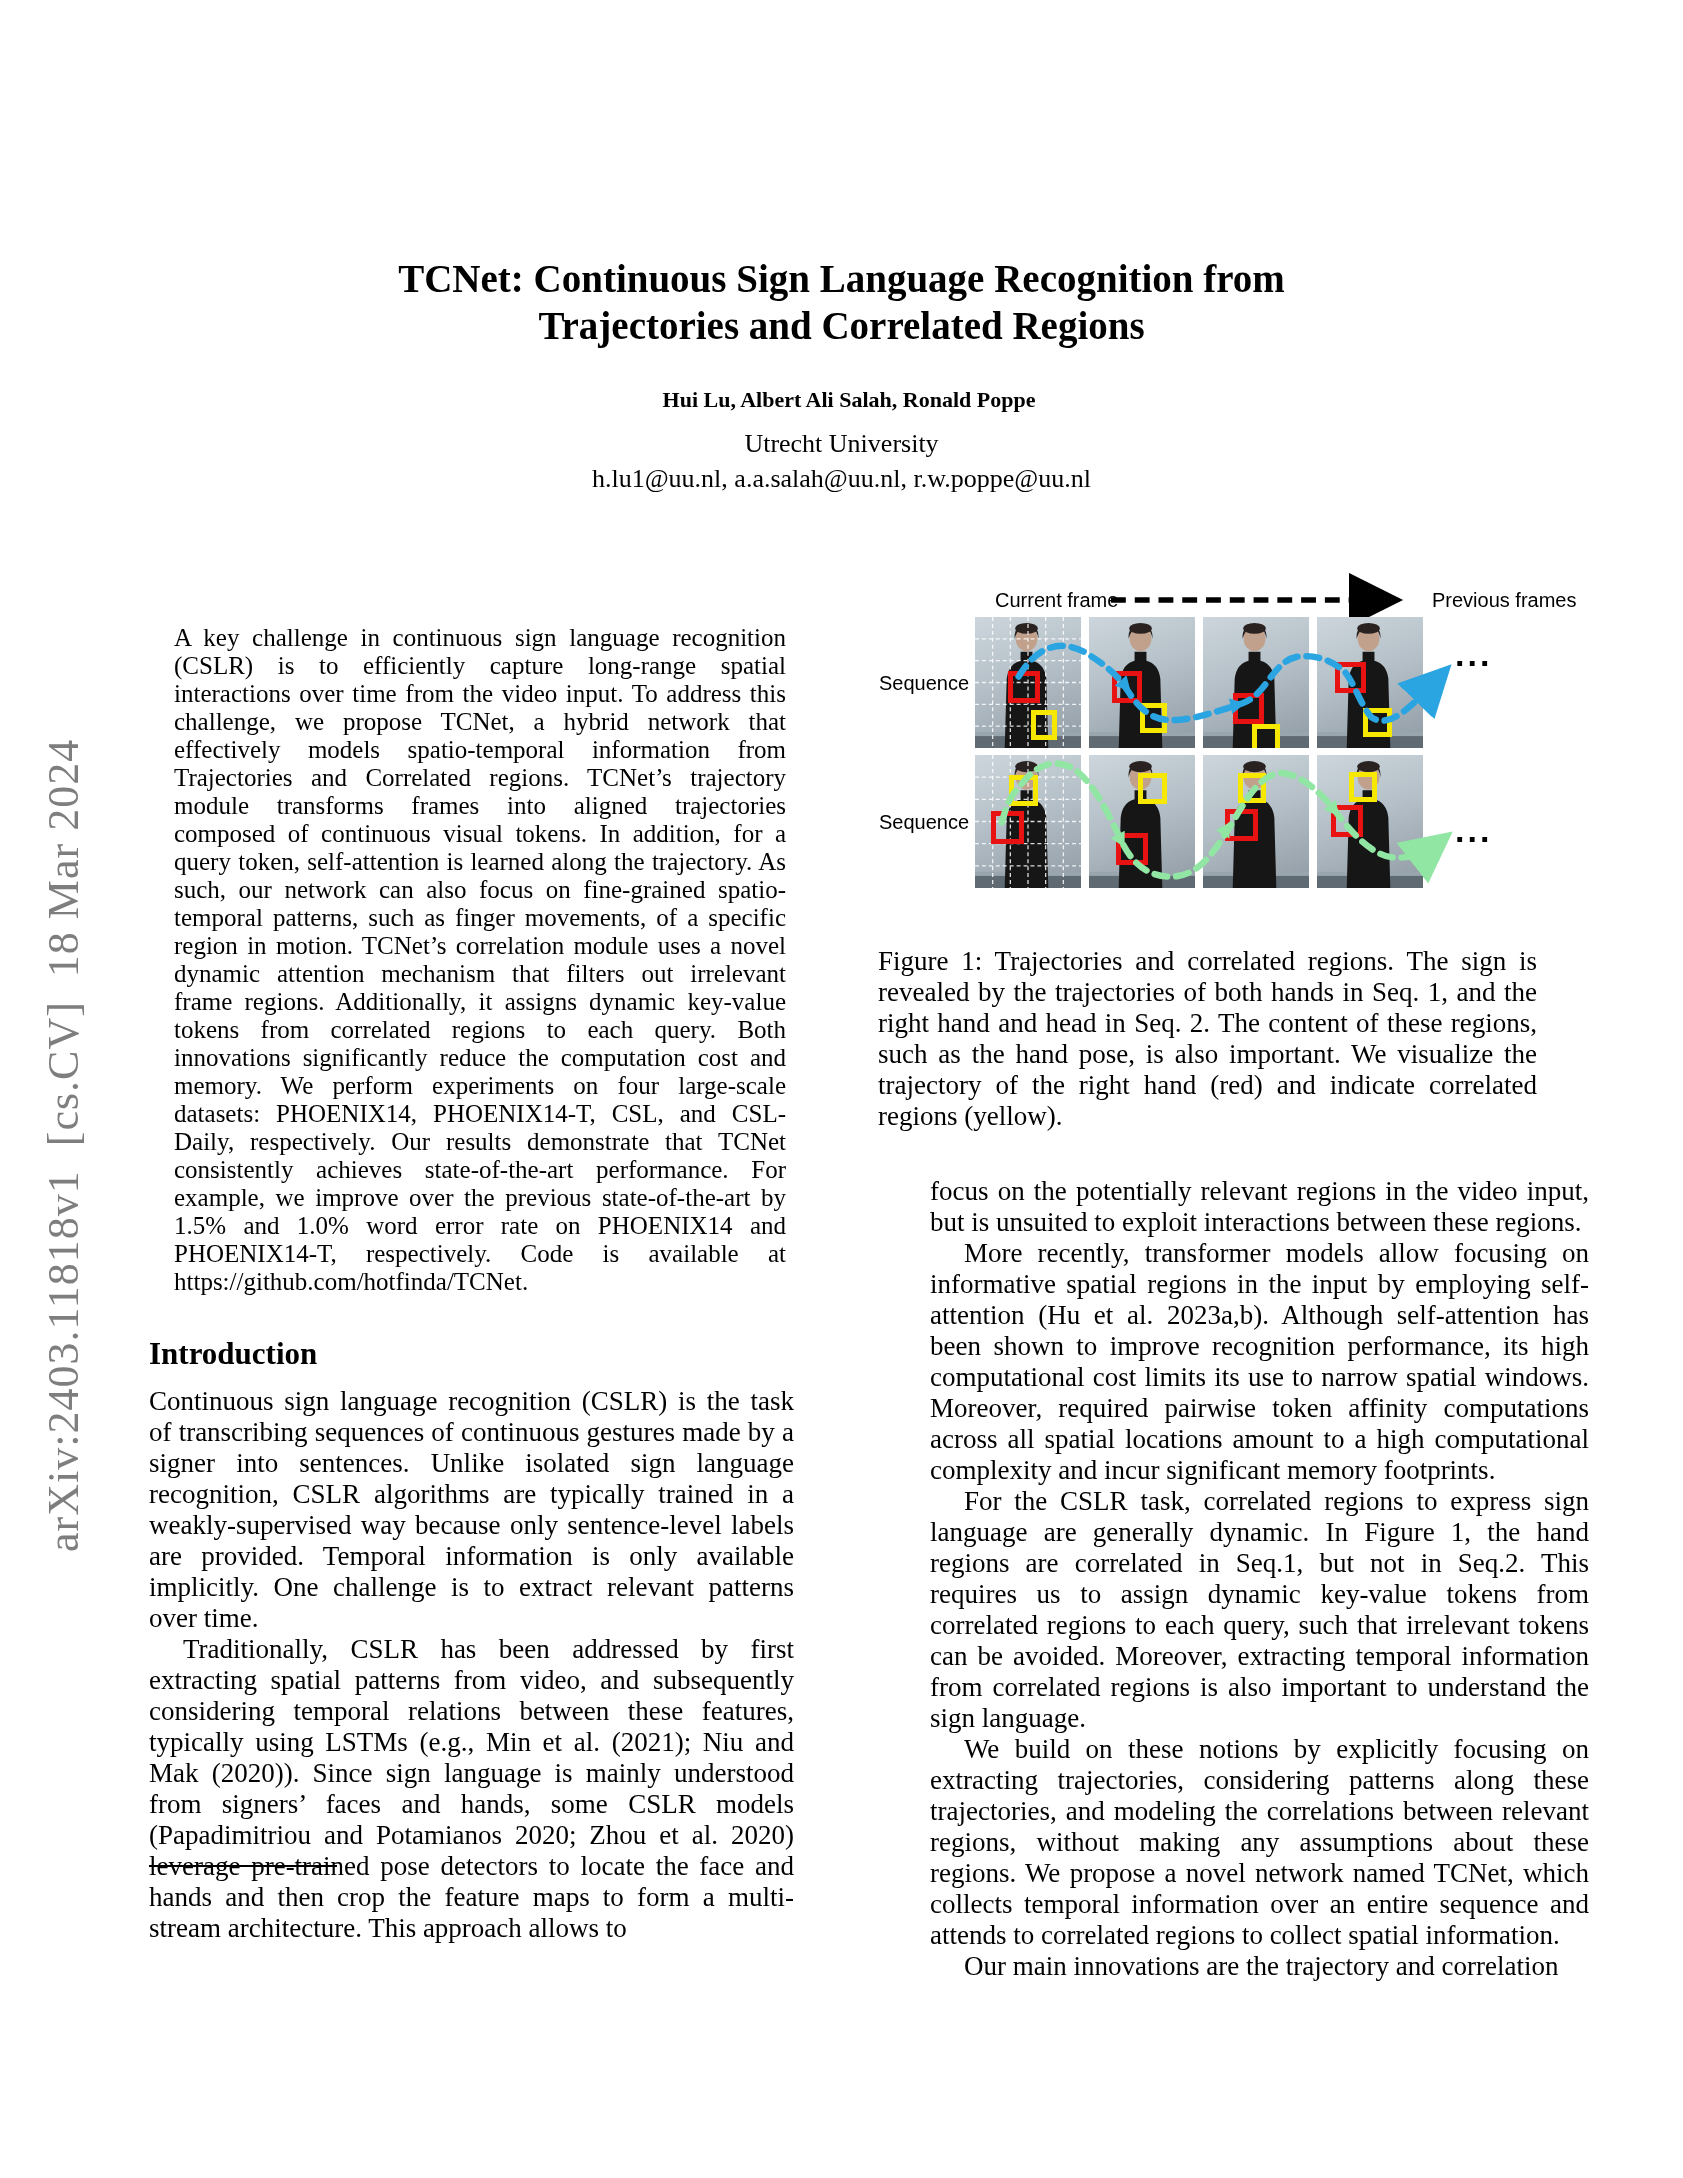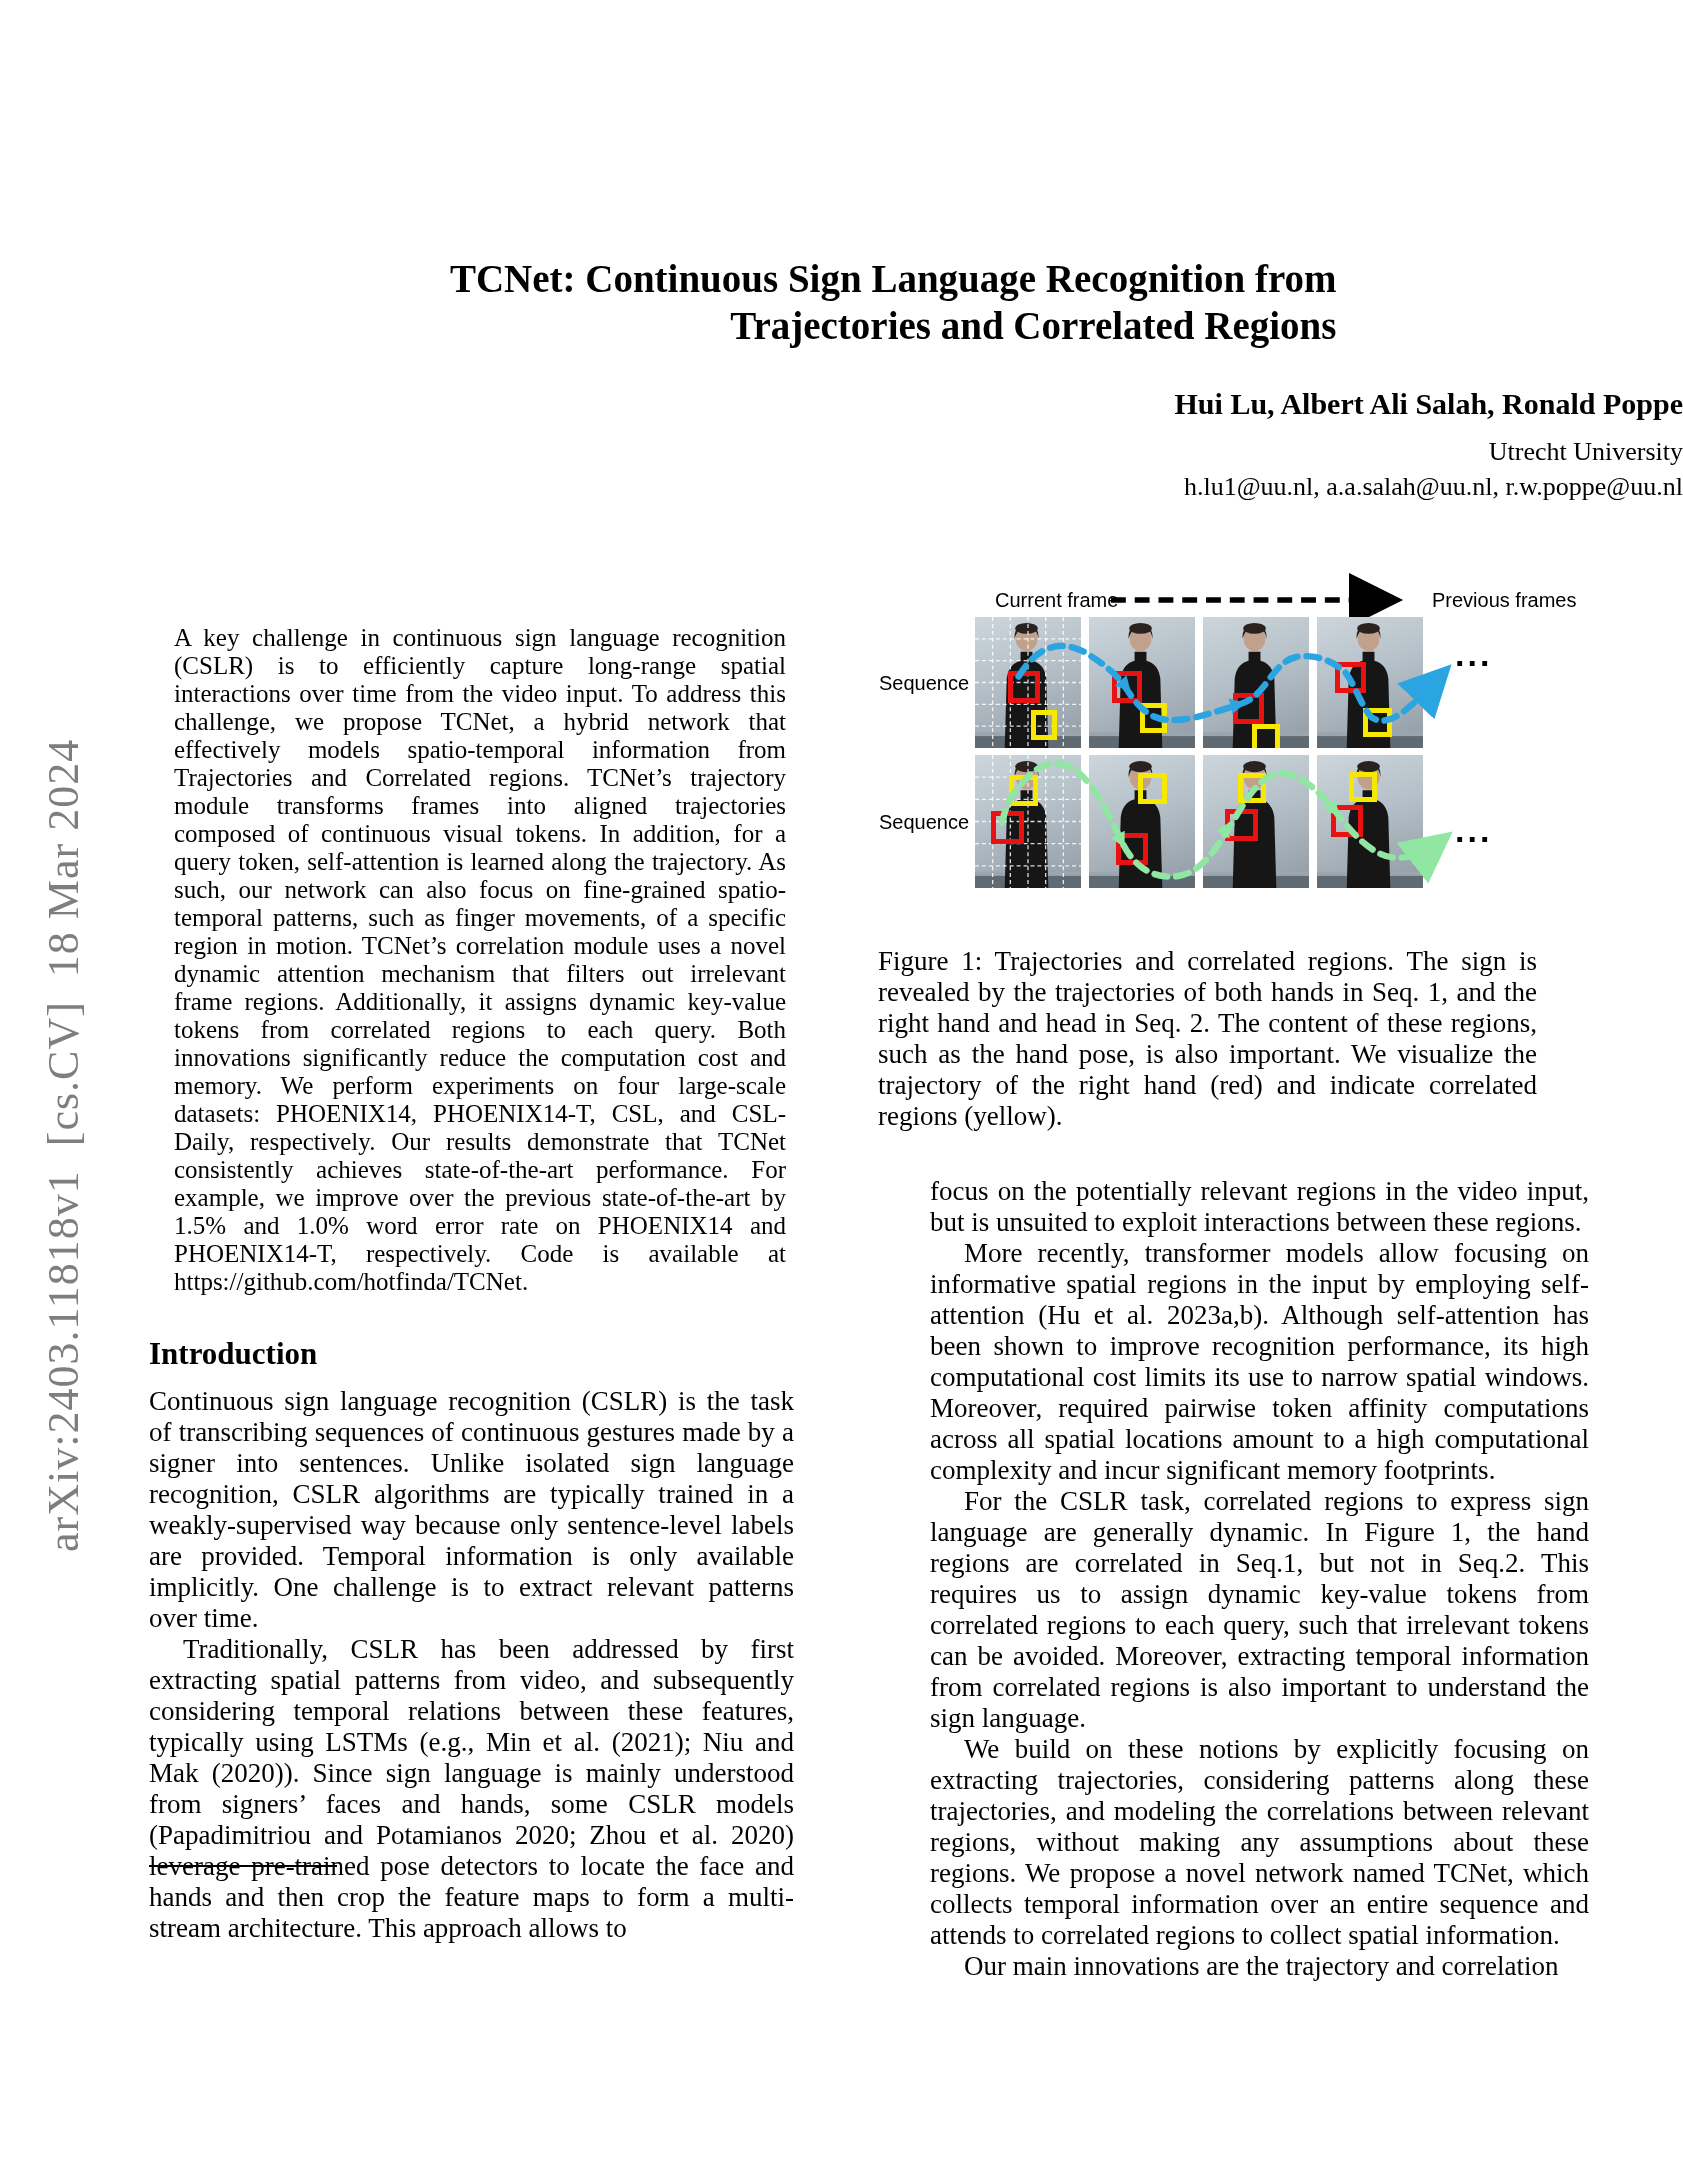--- a/index.html
+++ b/index.html
@@ -5,23 +5,23 @@
   html,body{margin:0;padding:0;background:#e8e8e8;}
   .page{position:relative;width:1683px;height:2178px;background:#ffffff;
         font-family:"Liberation Serif","DejaVu Serif",serif;color:#000;overflow:hidden;}
 
   
   .arxiv-banner{position:absolute;left:38px;top:1552px;transform:rotate(-90deg);
     transform-origin:0 0;font-size:44px;color:#7e7e7e;white-space:pre;
     font-family:"Liberation Serif",serif;letter-spacing:1px;}
 
   
-  .header-block{position:absolute;left:0;top:255px;width:1683px;text-align:right;}
+  .header-block{position:absolute;left:0;top:255px;width:1683px;text-align:center;}
   .paper-title{font-size:39px;font-weight:bold;line-height:47px;margin:0 auto;width:990px;}
-  .authors{font-size:30px;font-weight:bold;margin-top:38px;padding-left:15px;}
+  .authors{font-size:22px;font-weight:bold;margin-top:38px;padding-left:15px;}
   .affiliation{font-size:26px;margin-top:16px;}
   .emails{font-size:26px;margin-top:5px;}
 
   
   .left-col{position:absolute;left:149px;top:624px;width:645px;}
   .abstract-head{text-align:center;font-size:28px;font-weight:bold;margin:0 0 14px 0;}
   .abstract-body{margin:0 8px 0 25px;font-size:25px;line-height:28px;
     text-align:justify;}
   .section-head{text-align:left;font-size:31px;font-weight:bold;margin:40px 0 14px 0;}
   .body-p{margin:0;font-size:27px;line-height:31px;text-align:justify;}

